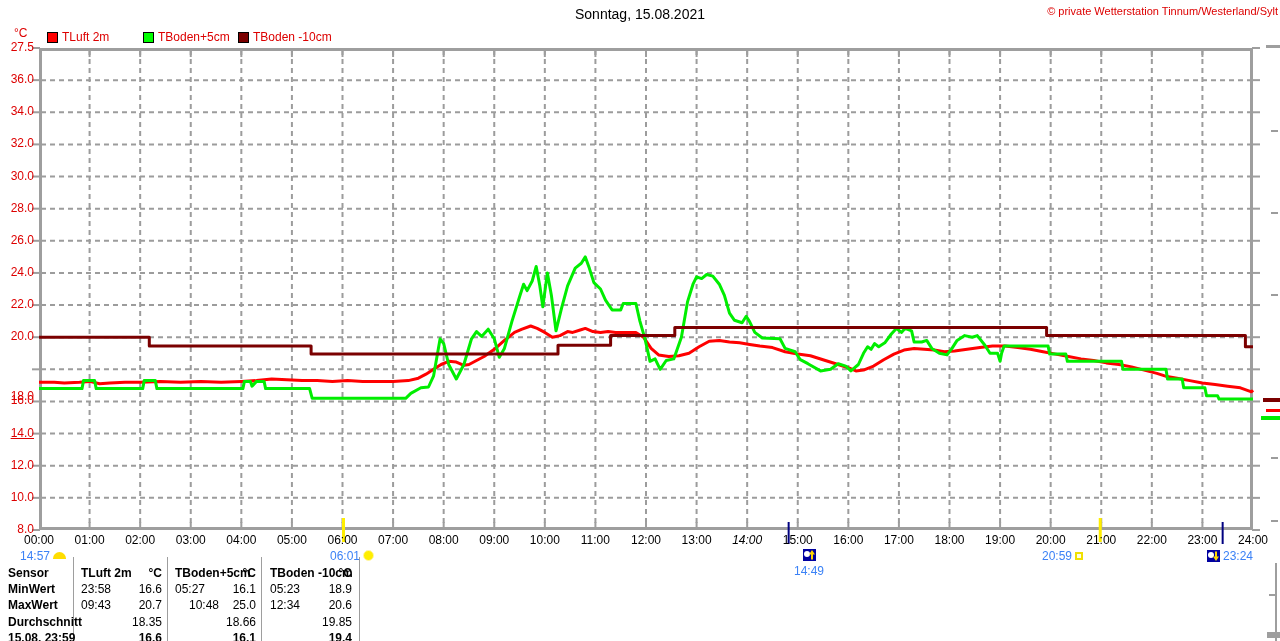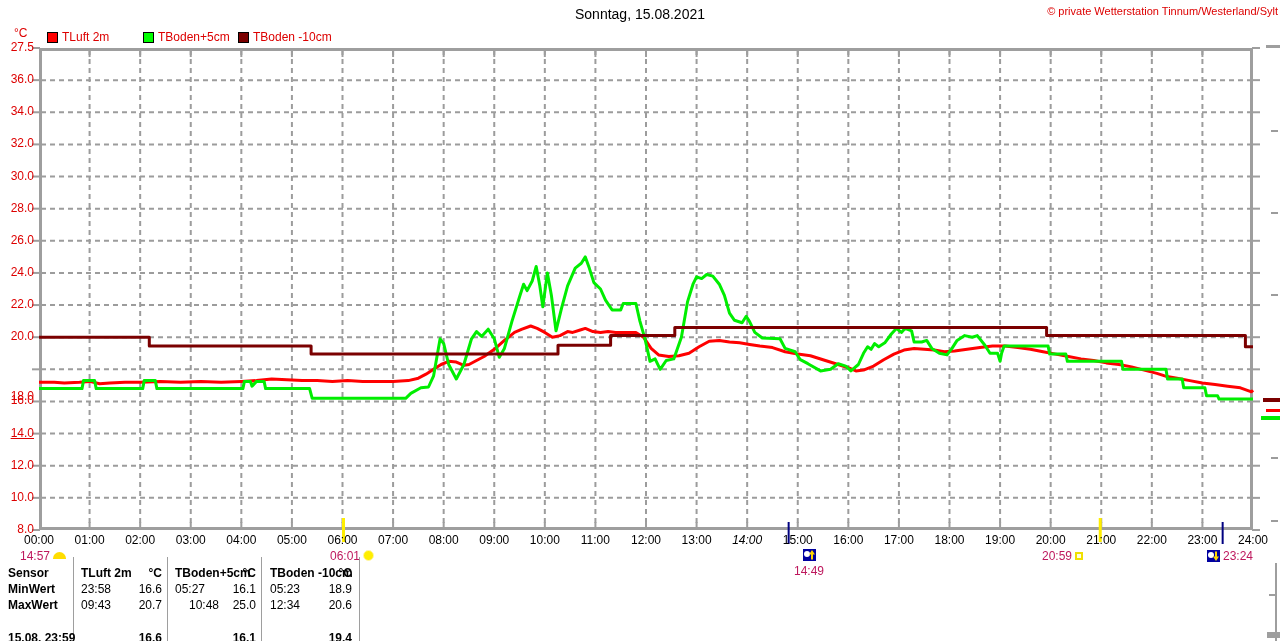--- a/index.html
+++ b/index.html
@@ -6,21 +6,21 @@
   #stage{position:relative;width:1280px;height:641px;background:#ffffff;overflow:hidden;
          font-family:"Liberation Sans",sans-serif;}
   .abs{position:absolute;}
   #title{top:6px;left:0;right:0;text-align:center;font-size:14px;color:#000;}
   #copyright{top:5px;right:2px;font-size:11px;color:#dd0000;}
   #unit{top:26px;left:14px;font-size:12px;color:#dd0000;}
   .leg-swatch{position:absolute;top:32px;width:11px;height:11px;border:1px solid #000;box-sizing:border-box;}
   .leg-label{position:absolute;top:30px;font-size:12px;color:#dd0000;white-space:nowrap;}
   .ylab{position:absolute;width:34px;left:0;text-align:right;font-size:12px;color:#dd0000;line-height:13px;}
   .xlab{position:absolute;width:60px;text-align:center;font-size:12px;color:#000;line-height:13px;top:534px;}
-  .ann{position:absolute;top:549px;height:13px;display:flex;align-items:center;gap:3px;font-size:12px;color:#be185d;white-space:nowrap;}
+  .ann{position:absolute;top:549px;height:13px;display:flex;align-items:center;gap:3px;font-size:12px;color:#3b82f6;white-space:nowrap;}
   .grid{stroke:#9c9c9c;stroke-width:2;stroke-dasharray:5 4;}
   .frame{fill:none;stroke:#9e9e9e;stroke-width:3;}
   .tick{stroke:#9e9e9e;stroke-width:2;}
   #plot{left:39px;top:48px;}
   #tbl{left:0;top:557px;width:470px;height:90px;}
   .sep{position:absolute;top:0;width:1px;height:88px;background:#9e9e9e;}
   .trow{position:absolute;left:0;width:470px;height:16px;font-size:12px;color:#000;}
   .tcell{position:absolute;white-space:nowrap;}
   .b{font-weight:bold;}
   .frag{position:absolute;}
@@ -279,20 +279,26 @@
       </div>
       <div class="trow" style="top: 41px;">
         <span class="tcell b" style="left: 8px;">MaxWert</span>
         <span class="tcell" style="left: 81px;">09:43</span>
         <span class="tcell" style="left: 102px; width: 60px; text-align: right;">20.7</span>
         <span class="tcell" style="left: 189px;">10:48</span>
         <span class="tcell" style="left: 196px; width: 60px; text-align: right;">25.0</span>
         <span class="tcell" style="left: 270px;">12:34</span>
         <span class="tcell" style="left: 292px; width: 60px; text-align: right;">20.6</span>
       </div>
+      <div class="trow" style="top: 58px;">
+        <span class="tcell b" style="left: 8px;">Durchschnitt</span>
+        <span class="tcell" style="left: 102px; width: 60px; text-align: right;">18.35</span>
+        <span class="tcell" style="left: 196px; width: 60px; text-align: right;">18.66</span>
+        <span class="tcell" style="left: 292px; width: 60px; text-align: right;">19.85</span>
+      </div>
       <div class="trow" style="top: 74px;">
         <span class="tcell b" style="left: 8px;">15.08. 23:59</span>
         <span class="tcell b" style="left: 102px; width: 60px; text-align: right;">16.6</span>
         <span class="tcell b" style="left: 196px; width: 60px; text-align: right;">16.1</span>
         <span class="tcell b" style="left: 292px; width: 60px; text-align: right;">19.4</span>
       </div>
     </div>
 
   <div class="frag" style="left:1266px;top:45px;width:14px;height:3px;background:#9e9e9e"></div>
   <div class="frag" style="left:1271px;top:130px;width:7px;height:2px;background:#9c9c9c"></div>

